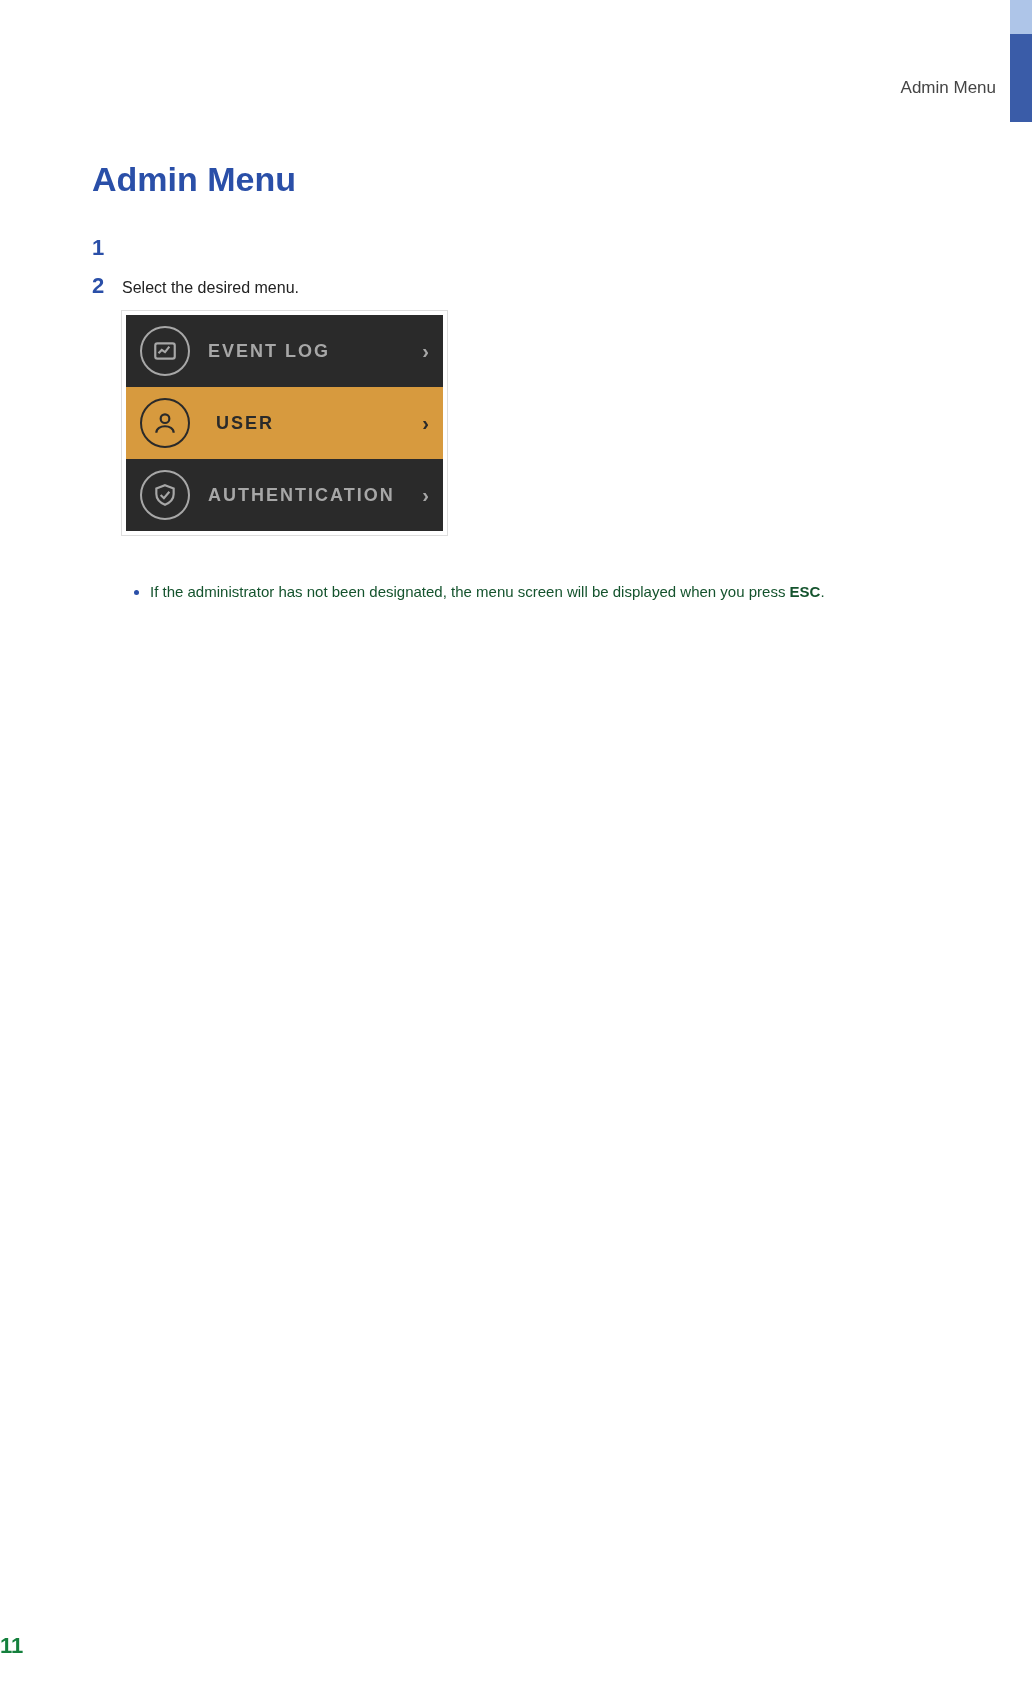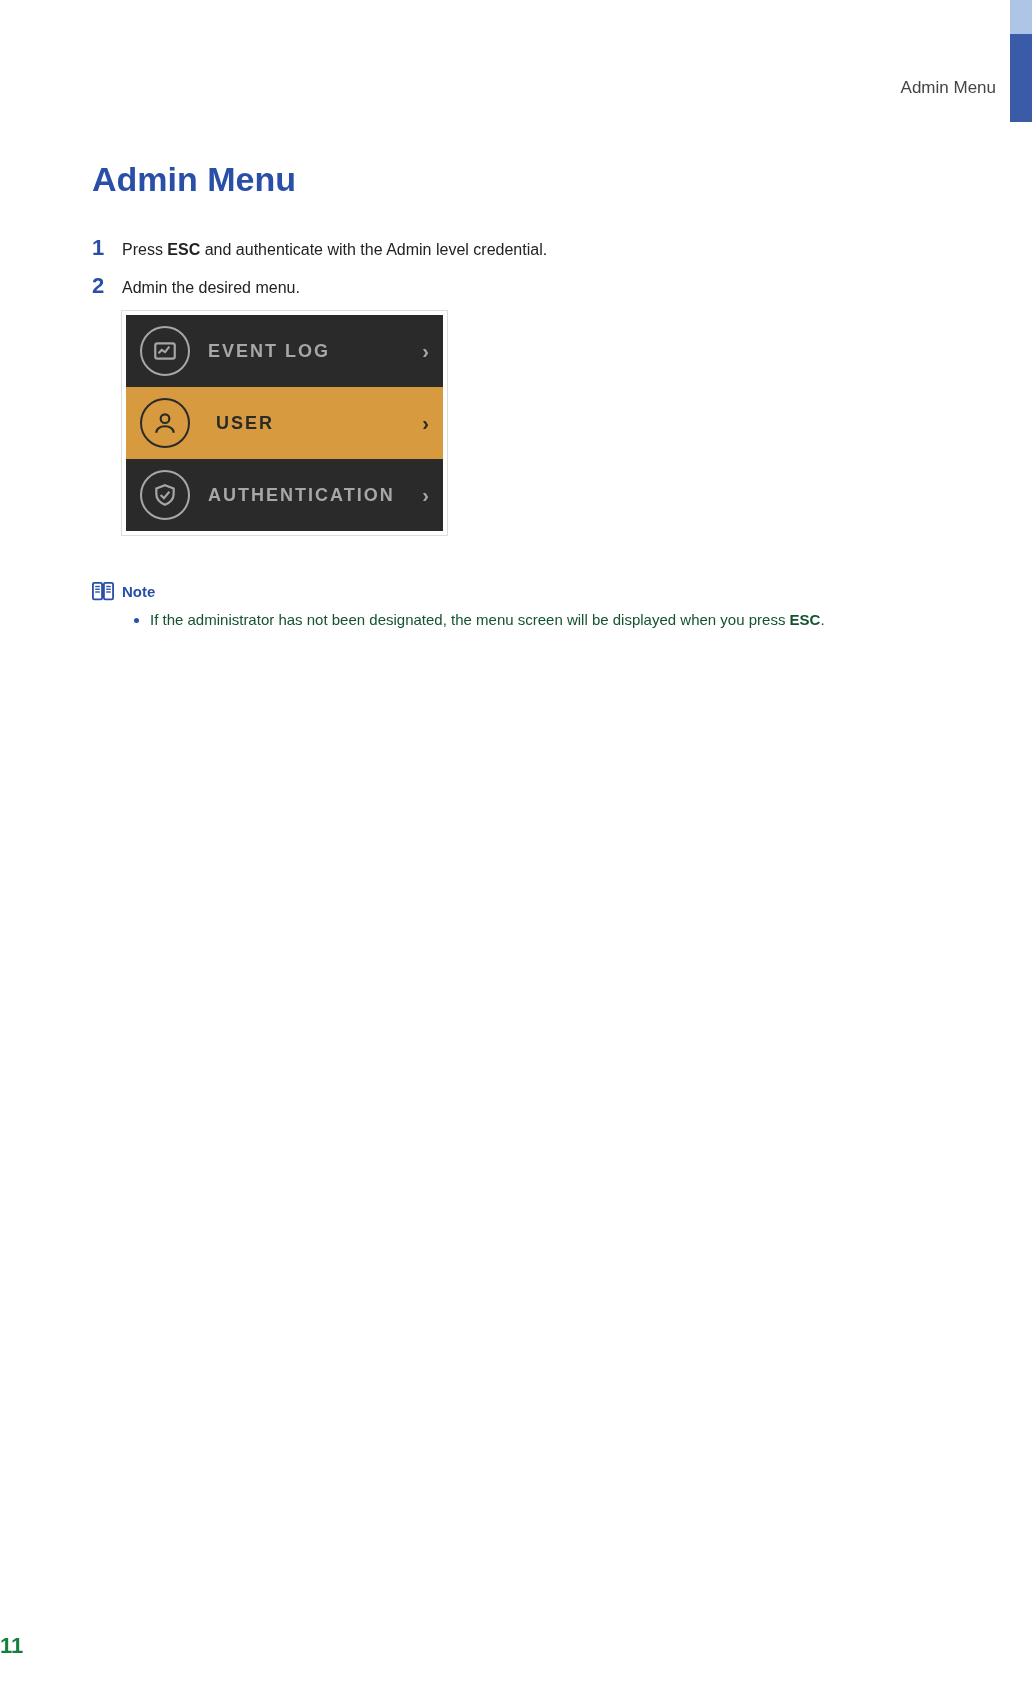--- a/index.html
+++ b/index.html
@@ -153,28 +153,25 @@
 <div class="side-tab-light"></div>
 <div class="side-tab-dark"></div>
 
 <div class="page-header">Admin  Menu</div>
 
 <div class="content">
   <h1 class="h1">Admin Menu</h1>
 
   <div class="step">
     <div class="step-num">1</div>
-    <div class="step-text">
-      <span>Press </span><strong>ESC</strong><span> and authenticate with the Admin level credential.</span>
-    </div>
   </div>
 
   <div class="step">
     <div class="step-num">2</div>
-    <div class="step-text">Admin the desired menu.</div>
+    <div class="step-text">Select the desired menu.</div>
   </div>
 
   <div class="device-menu">
     <div class="menu-row dark">
       <div class="mi-icon">
         <svg viewBox="0 0 24 24" fill="none" stroke="currentColor" stroke-width="2">
             <rect x="3" y="5" width="18" height="14" rx="2"></rect>
             <polyline points="6,14 9,11 12,13 16,8"></polyline>
           </svg>
       </div>
@@ -197,35 +194,20 @@
             <path d="M12 3l8 3v5c0 5-3.5 8-8 10-4.5-2-8-5-8-10V6l8-3z"></path>
             <polyline points="8,12 11,15 16,9"></polyline>
           </svg>
       </div>
       <div class="mi-label">AUTHENTICATION</div>
       <div class="mi-chevron">›</div>
     </div>
   </div>
 
   <div class="note-block">
-    <div class="note-head">
-      <span class="note-icon">
-        <svg viewBox="0 0 24 22" fill="none">
-            <rect x="1" y="2" width="10" height="18" rx="1.5" fill="none" stroke="#2a4fa8" stroke-width="2"></rect>
-            <rect x="13" y="2" width="10" height="18" rx="1.5" fill="none" stroke="#2a4fa8" stroke-width="2"></rect>
-            <line x1="3.5" y1="6" x2="8.5" y2="6" stroke="#2a4fa8" stroke-width="1.5"></line>
-            <line x1="3.5" y1="9" x2="8.5" y2="9" stroke="#2a4fa8" stroke-width="1.5"></line>
-            <line x1="3.5" y1="12" x2="8.5" y2="12" stroke="#2a4fa8" stroke-width="1.5"></line>
-            <line x1="15.5" y1="6" x2="20.5" y2="6" stroke="#2a4fa8" stroke-width="1.5"></line>
-            <line x1="15.5" y1="9" x2="20.5" y2="9" stroke="#2a4fa8" stroke-width="1.5"></line>
-            <line x1="15.5" y1="12" x2="20.5" y2="12" stroke="#2a4fa8" stroke-width="1.5"></line>
-          </svg>
-      </span>
-      <span class="note-title">Note</span>
-    </div>
     <ul class="note-bullets">
       <li>
         <span>If the administrator has not been designated, the menu screen will be displayed when you press </span><strong>ESC</strong><span>.</span>
       </li>
     </ul>
   </div>
 </div>
 
 <div class="page-number">11</div>
 

